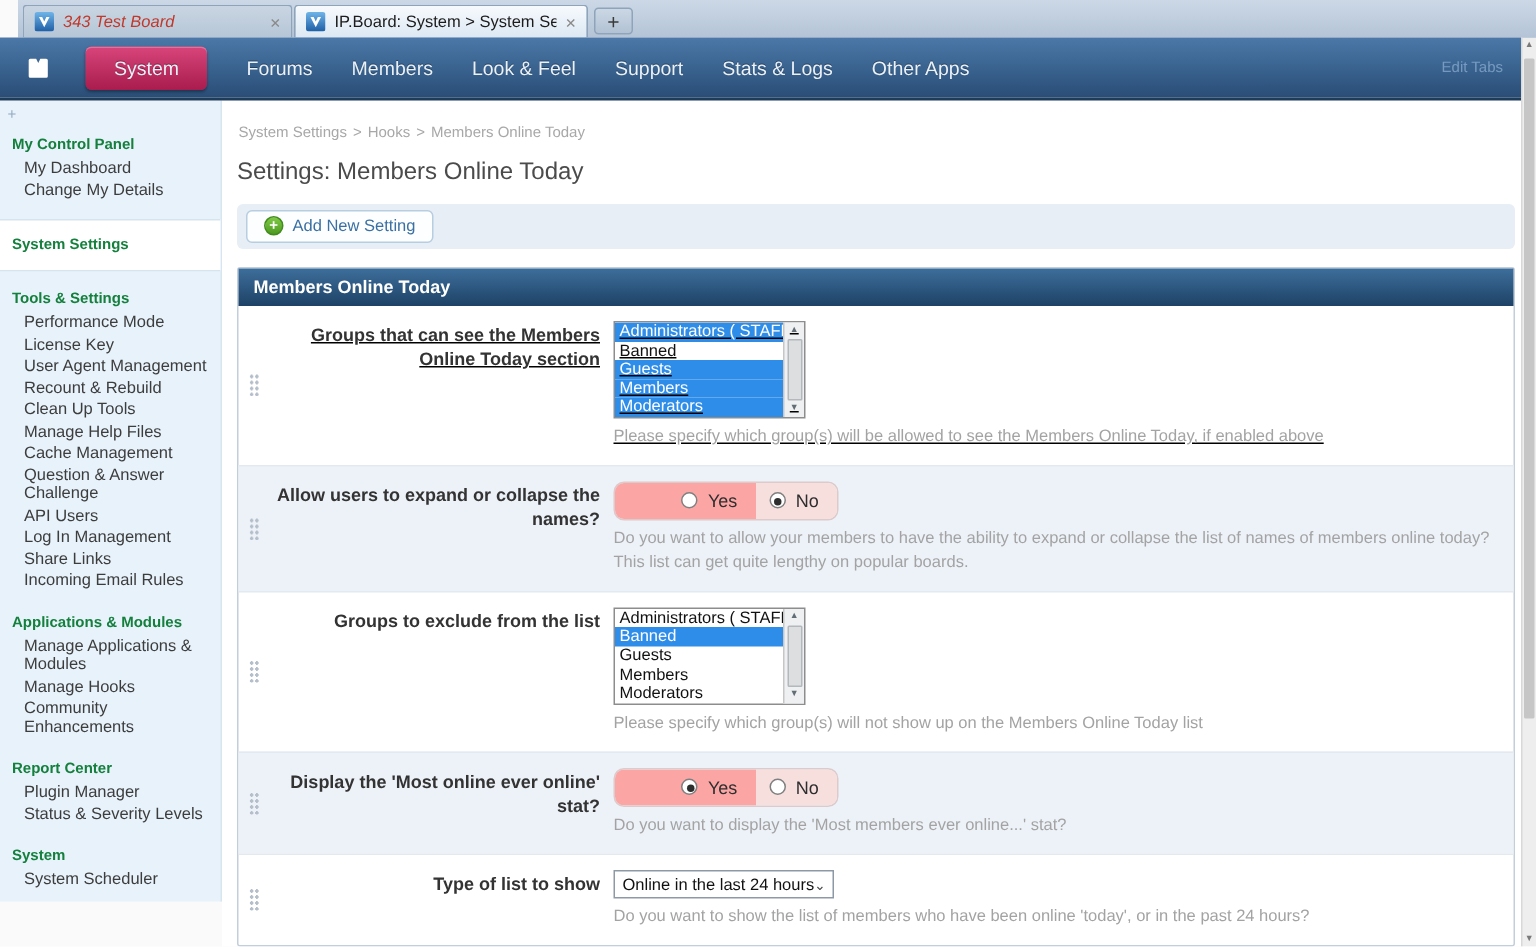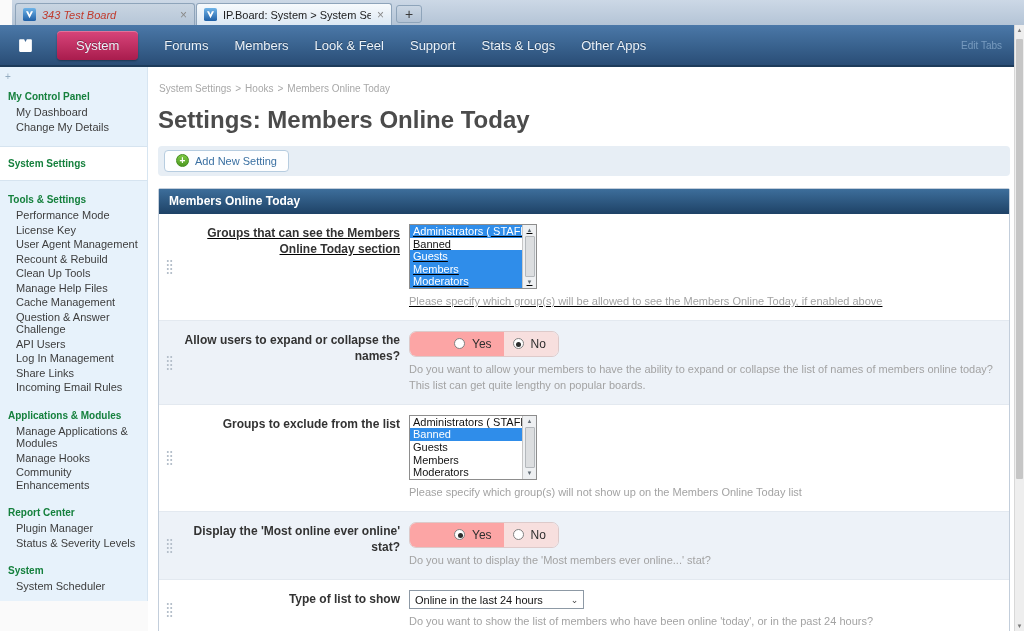--- a/index.html
+++ b/index.html
@@ -33,21 +33,21 @@
   .collapse { color:#93abbf; font-size:10px; padding:2px 0 0 5px; height:14px; }
   .side-section { padding:5px 0 7px; }
   .side-header { font-size:10px; font-weight:bold; color:#15803d; padding:3px 8px 3px; }
   .side-item { color:#3d3d3d; padding:1px 8px 1px 16px; line-height:12.5px; cursor:pointer; }
   .side-highlight { background:#fff; border-top:1px solid #d6e4f0; border-bottom:1px solid #d6e4f0; margin:5px 0; padding:8px 0; }
 
   
   .main { flex:1; background:#fff; padding:14px 14px 0 10px; }
   .breadcrumb { font-size:10px; color:#a8a8a8; margin:2px 0 12px 1px; }
   .crumb-sep { margin:0 4px; }
-  .page-title { font-size:24px; font-weight:bold; color:#4b4b4b; margin-bottom:12px; }
+  .page-title { font-size:16px; font-weight:normal; color:#4b4b4b; margin-bottom:12px; }
   .toolbar { background:#e7eef5; border-radius:4px; padding:4px 6px; margin-bottom:12px; }
   .add-btn { display:inline-flex; align-items:center; gap:6px; background:#fdfeff; border:1px solid #b7cde0; border-radius:4px; padding:3px 11px 4px; color:#3a70a2; font-size:11px; cursor:pointer; }
   .add-icon { width:13px; height:13px; border-radius:50%; background:linear-gradient(180deg,#7fca45,#4e9a22); border:1px solid #418c1c; color:#fff; font-size:10px; line-height:11px; text-align:center; font-weight:bold; }
 
   
   .panel { border:1px solid #c3cedb; border-radius:2px; background:#fff; }
   .panel-header { background:linear-gradient(180deg,#3d6e9b,#1e4266); color:#fff; font-size:12px; font-weight:bold; padding:5px 10px 6px; }
   .prow { display:flex; padding:10px 8px 10px 4px; border-top:1px solid #e3e9f0; }
   .prow-alt { background:#edf2f8; }
   .handle { width:7px; height:15px; margin:auto 5px auto 3px; background-image:radial-gradient(#b5bfca 1px, transparent 1.1px); background-size:3.5px 4px; flex:0 0 7px; }
@@ -66,21 +66,21 @@
 
   
   .yn { display:inline-flex; border-radius:7px; overflow:hidden; border:1px solid #ddcaca; }
   .yn-seg { display:inline-flex; align-items:center; gap:7px; padding:5px 12px 5px 9px; font-size:12px; color:#2e2e2e; cursor:pointer; }
   .yn-yes { background:#fca5a5;padding-left:44px; }
   .yn-no { background:#f7dfde; }
   .radio { width:11px; height:11px; border-radius:50%; border:1px solid #808080; background:#fff; position:relative; flex:0 0 11px; }
   .radio-on:after { content:""; position:absolute; left:2.5px; top:2.5px; width:5px; height:5px; border-radius:50%; background:#2d2d2d; }
 
   
-  .select { display:inline-flex; align-items:center; gap:28px; border:1px solid #8d99a5; background:#fff; font-size:11px; color:#111; padding:2.5px 5px; cursor:pointer; }
+  .select { display:inline-flex; align-items:center; gap:0; border:1px solid #8d99a5; background:#fff; font-size:11px; color:#111; padding:2.5px 5px; cursor:pointer; }
   .select-arrow { font-size:9px; color:#444; line-height:8px; }
 
   
   .vscroll { position:absolute; top:25px; right:0; bottom:0; width:10px; background:#eeeeee; border-left:1px solid #d8d8d8; z-index:50; }
   .vs-up { position:absolute; top:2px; left:0; right:0; text-align:center; font-size:6px; color:#7a7a7a; }
   .vs-thumb { position:absolute; top:14px; left:1px; width:7px; height:440px; background:#c6c6c6; border-radius:1px; }
   .vs-down { position:absolute; bottom:2px; left:0; right:0; text-align:center; font-size:6px; color:#7a7a7a; }
 </style>
 </head>
 <body>

